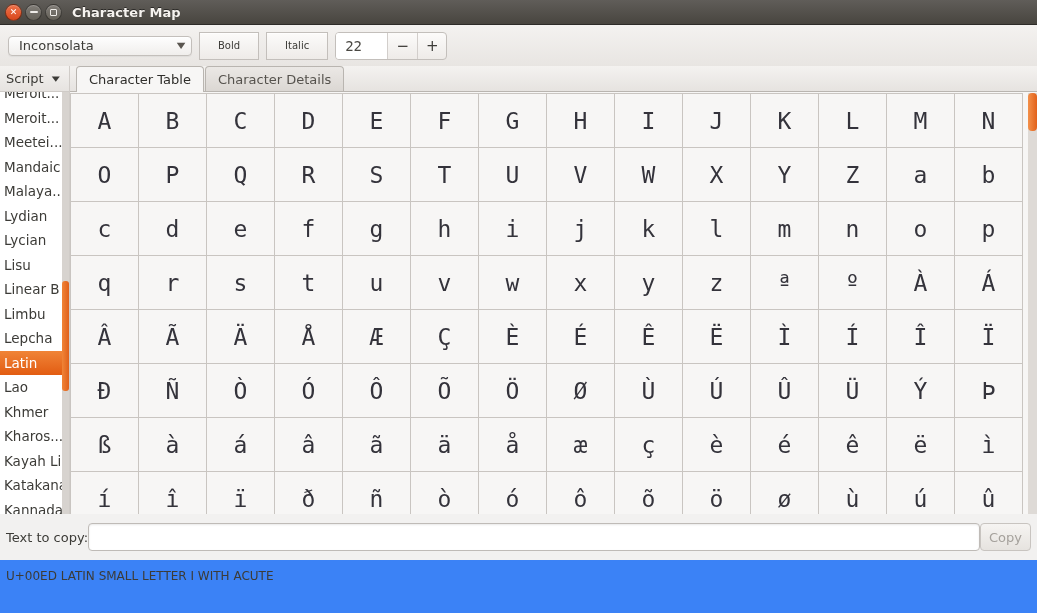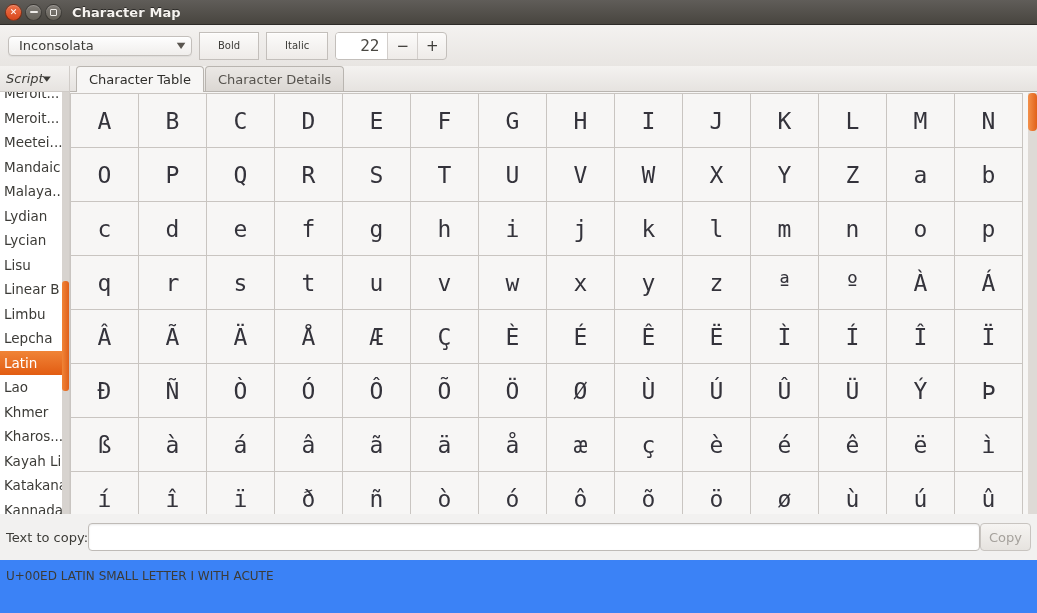--- a/index.html
+++ b/index.html
@@ -65,22 +65,22 @@
     font-size: 10px; color: #3c3b37;
     box-shadow: 0 1px 0 rgba(255,255,255,.8) inset;
   }
   .spin {
     height: 28px; display: flex; align-items: stretch;
     border: 1px solid #c3bfbb; border-radius: 4px; overflow: hidden;
     background: linear-gradient(to bottom,#fcfbfa,#eeebe8);
   }
   .spin .val {
     width: 52px; background: #ffffff;
-    display: flex; align-items: center; padding-left: 24px;
-    font-family: "DejaVu Sans Mono", monospace; font-size: 16px;
+    display: flex; align-items: center; padding-left: 9px;
+    font-family: "DejaVu Sans Mono", monospace; font-size: 14px;
     color: #4a4843;
     border-right: 1px solid #d2cecb;
   }
   .spin .sbtn {
     width: 29px; display: flex; align-items: center; justify-content: center;
     font-size: 15px; color: #3c3b37;
   }
   .spin .sbtn + .sbtn { border-left: 1px solid #d2cecb; }
 
   
@@ -90,22 +90,22 @@
   .sidebar {
     width: 70px; position: relative;
     background: #fff;
     display: flex; flex-direction: column;
   }
   .script-head {
     height: 26px; flex: 0 0 26px;
     background: linear-gradient(to bottom,#f4f2f0,#e6e3e0);
     border-right: 1px solid #d0ccc8;
     border-bottom: 1px solid #cfcbc7;
-    display: flex; align-items: center; gap: 0;
-    padding-left: 6px; font-size: 13px; font-style: italic;
+    display: flex; align-items: center; gap: 9px;
+    padding-left: 6px; font-size: 13px;
   }
   .script-head .arrow { font-size: 7px; transform: scaleX(1.5); }
   .script-list {
     flex: 1; position: relative; overflow: hidden;
     background: #fff; border-right: 1px solid #d0ccc8;
   }
   .sl-inner { position: absolute; top: -11px; left: 0; right: 5px; }
   .sl-item {
     height: 24.5px; line-height: 24.5px;
     padding-left: 4px; font-size: 13.5px; color: #3c3b37;

